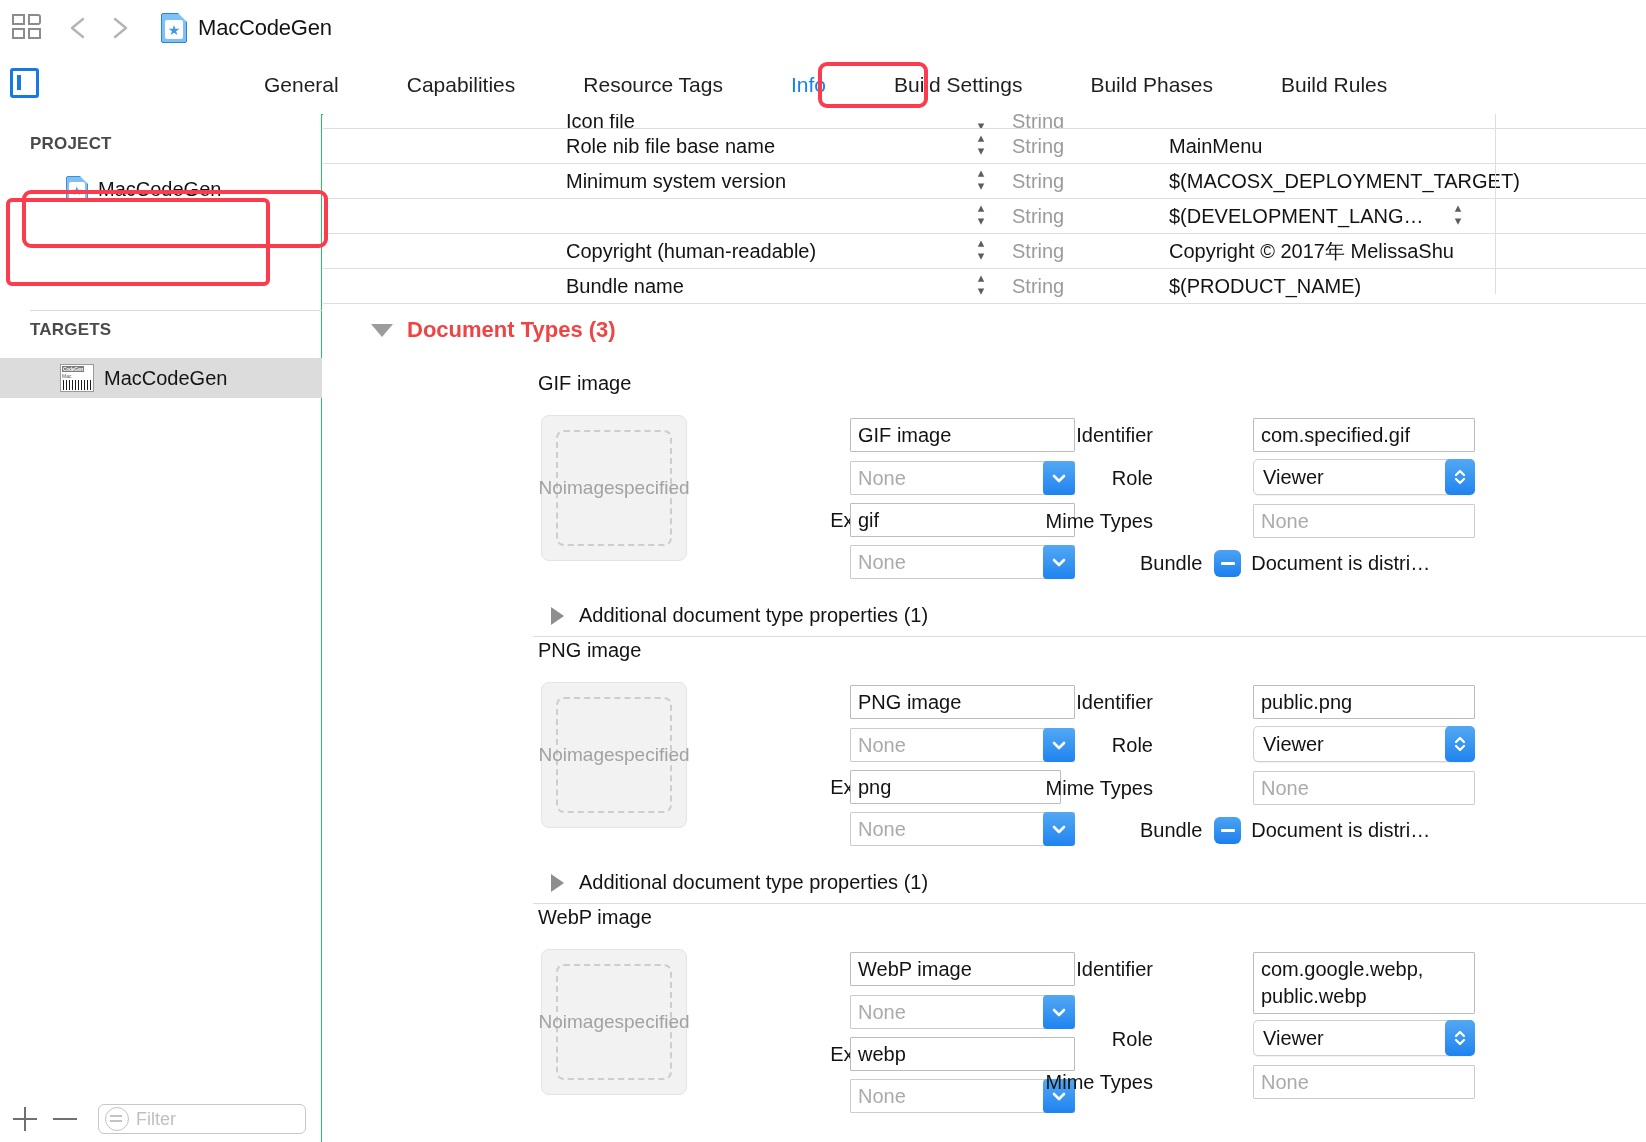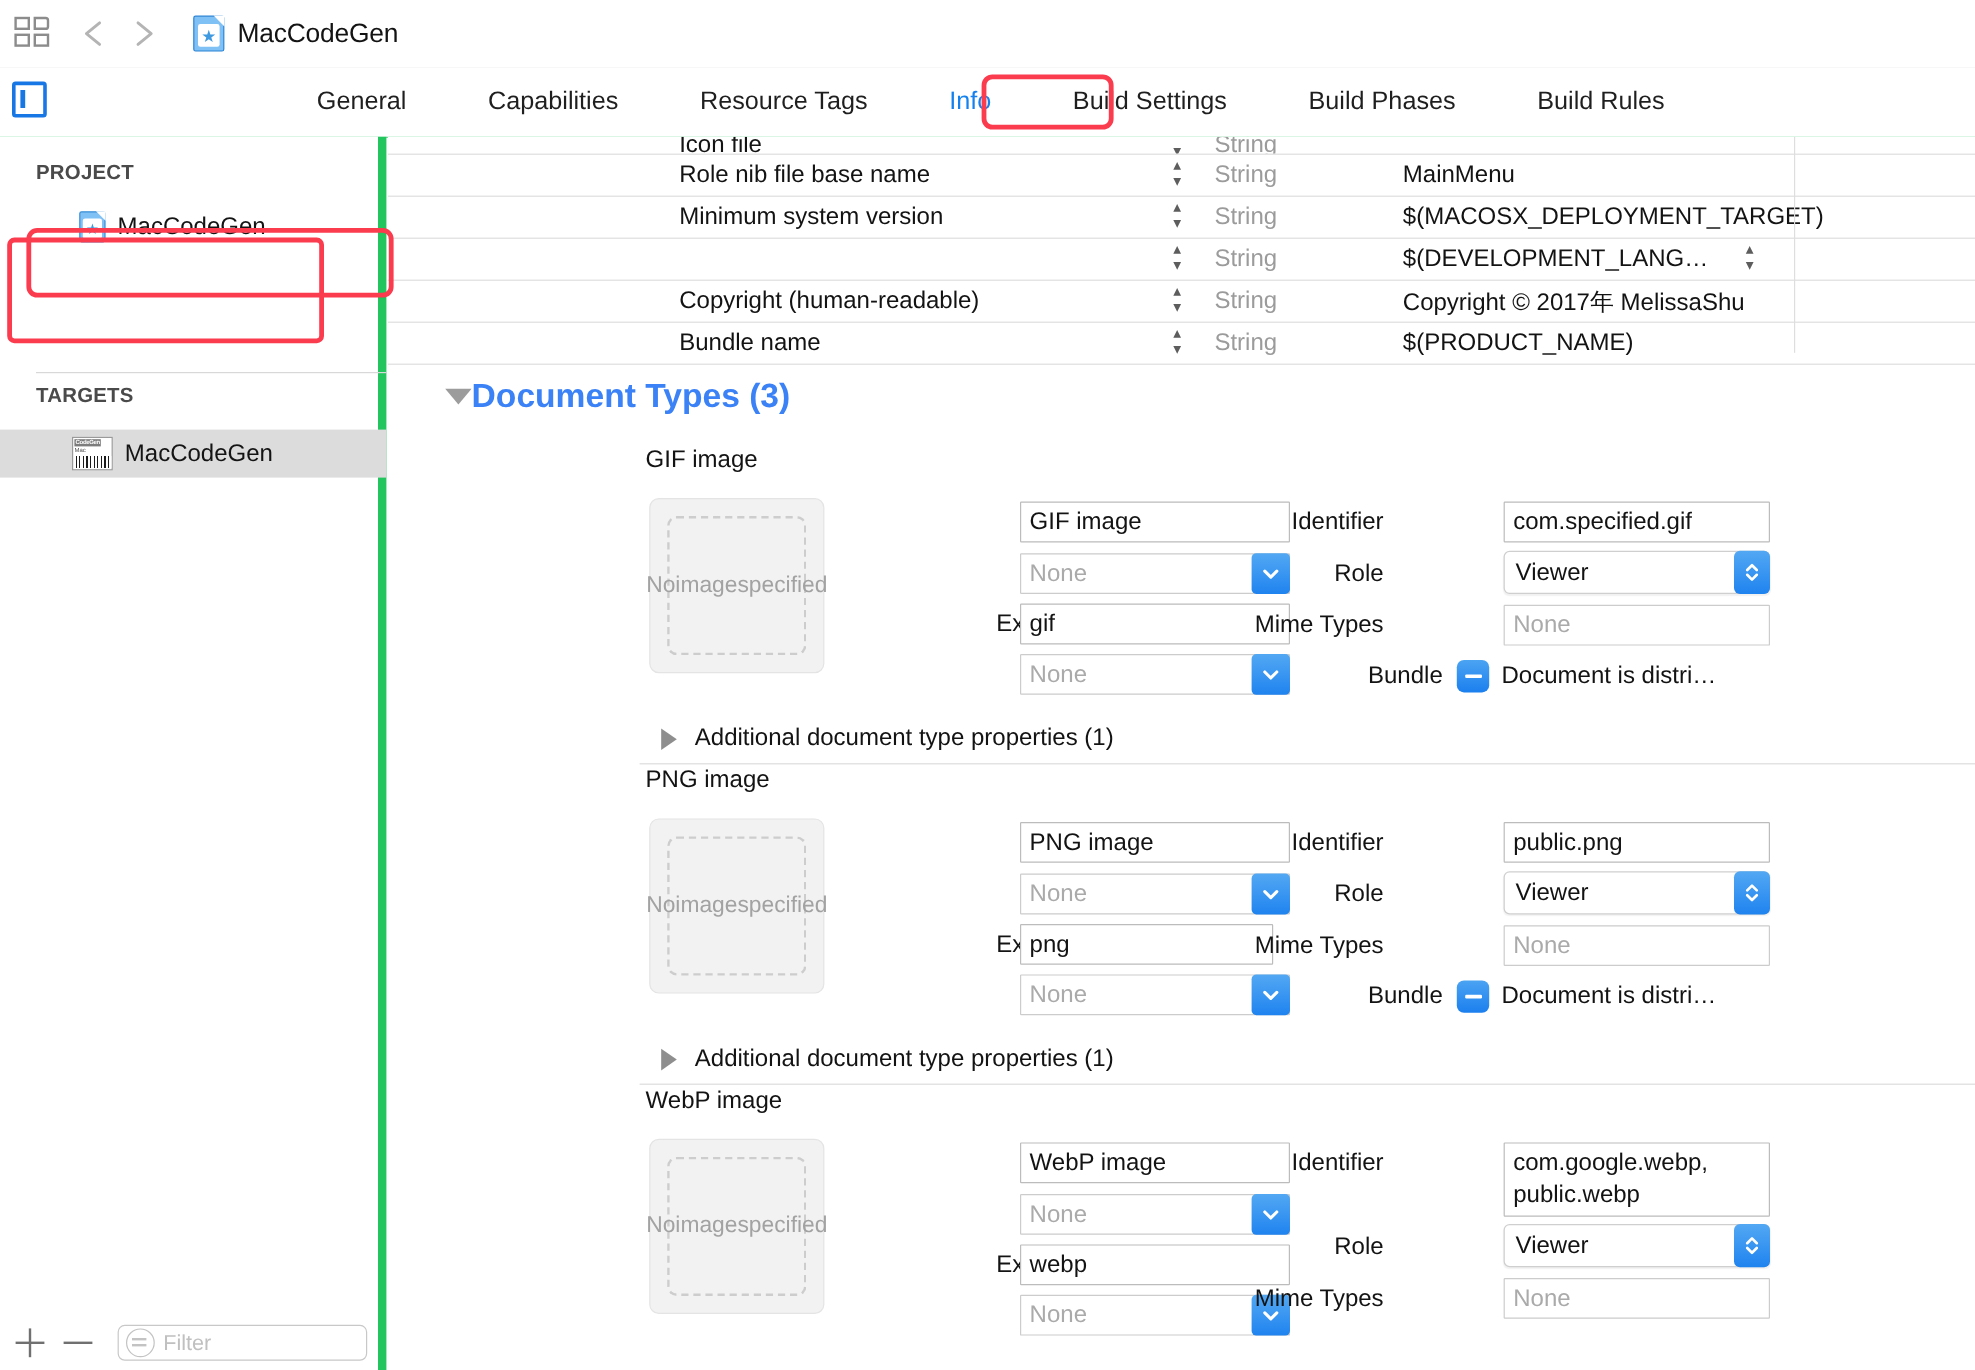--- a/index.html
+++ b/index.html
@@ -75,21 +75,21 @@
   .tab-gap{width:40px;}
   #tab-info-hl{
     position:absolute;left:818px;top:62px;width:110px;height:46px;
     border:4px solid #fb3b4e;border-radius:9px;box-sizing:border-box;
     pointer-events:none;
   }
 
   
   #sidebar{
     position:absolute;left:0;top:114px;width:322px;height:1028px;
-    background:#ffffff;border-right:7px solid #22c55e;
+    background:#ffffff;border-right:1px solid #22c55e;
     box-sizing:border-box;
   }
   .sb-head{
     font-size:17px;font-weight:bold;color:#4a4a4a;letter-spacing:0.2px;
     padding-left:30px;
   }
   #sb-project-head{position:absolute;left:0;top:20px;}
   #sb-targets-head{position:absolute;left:0;top:206px;}
   #sb-project-row{
     position:absolute;left:0;top:58px;width:322px;height:34px;
@@ -197,21 +197,21 @@
     position:absolute;left:20px;top:196px;display:flex;align-items:center;height:40px;
   }
   .tri-down{
     width:0;height:0;border-left:11px solid transparent;border-right:11px solid transparent;
     border-top:13px solid #9c9c9c;margin-left:28px;
   }
   .tri-right{
     width:0;height:0;border-top:9px solid transparent;border-bottom:9px solid transparent;
     border-left:13px solid #8e8e8e;
   }
-  #doctypes-title{font-size:28px;font-weight:bold;color:#3b82f6;}
+  #doctypes-title{margin-left:14px;font-size:22px;font-weight:bold;color:#ef4444;}
   #doctypes-hl{
     position:absolute;left:22px;top:190px;width:306px;height:58px;
     border:4px solid #fb3b4e;border-radius:9px;box-sizing:border-box;pointer-events:none;
   }
 
   
   .dt-title{position:absolute;font-size:20px;color:#131313;left:215px;}
   .dt-well{
     position:absolute;left:218px;width:146px;height:146px;
     background:#f2f2f2;border:1px solid #e4e4e4;border-radius:8px;box-sizing:border-box;

